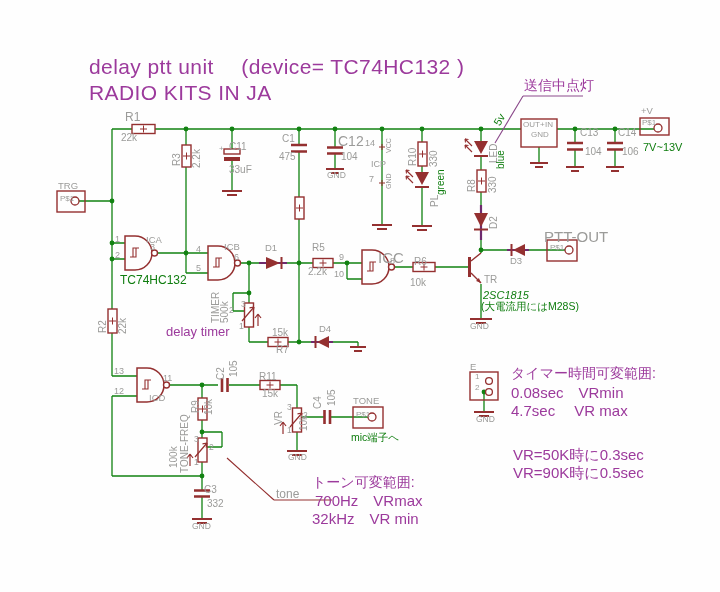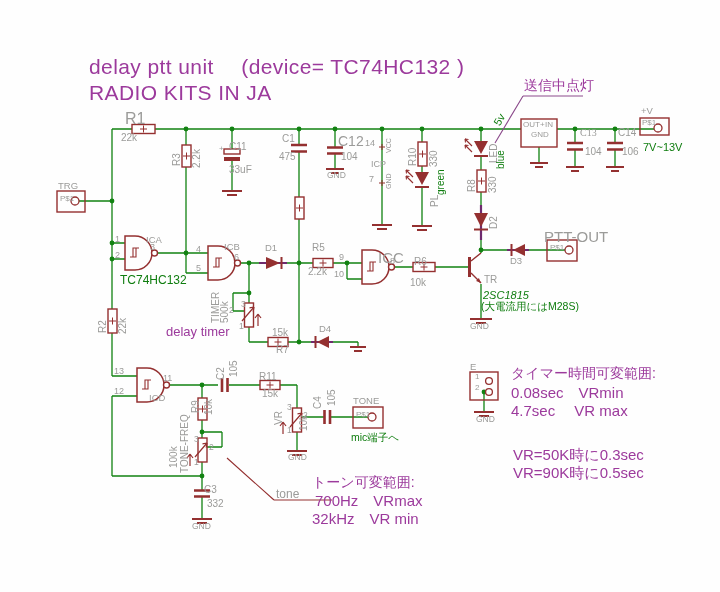--- a/index.html
+++ b/index.html
@@ -203,21 +203,21 @@
       <path d="M227,458L274,500 M274,500H332" stroke="#943030" stroke-width="1.1"></path>
     </g>
   </svg>
 
   <div class="title-line" id="title2">delay ptt unit　 (device= TC74HC132 )</div>
   <div class="title-line" id="title3">RADIO KITS IN JA</div>
 
   <div id="labels">
       <span class="lbl" style="left: 58px; top: 181px; font-size: 9.5px; color: rgb(155, 155, 153);">TRG</span>
       <span class="lbl" style="left: 60px; top: 195px; font-size: 8px; color: rgb(155, 155, 153);">P$1</span>
-      <span class="lbl" style="left: 125px; top: 111px; font-size: 16px; color: rgb(155, 155, 153);">R1</span>
+      <span class="lbl" style="left: 125px; top: 111px; font-size: 12px; color: rgb(155, 155, 153);">R1</span>
       <span class="lbl" style="left: 121px; top: 133px; font-size: 10px; color: rgb(155, 155, 153);">22k</span>
       <span class="lbl" style="left: 172px; top: 166px; font-size: 10px; color: rgb(155, 155, 153); transform: rotate(-90deg);">R3</span>
       <span class="lbl" style="left: 192px; top: 168px; font-size: 10px; color: rgb(155, 155, 153); transform: rotate(-90deg);">2.2k</span>
       <span class="lbl" style="left: 229px; top: 142px; font-size: 10px; color: rgb(155, 155, 153);">C11</span>
       <span class="lbl" style="left: 229px; top: 165px; font-size: 10px; color: rgb(155, 155, 153);">33uF</span>
       <span class="lbl" style="left: 219px; top: 145px; font-size: 8px; color: rgb(155, 155, 153);">+</span>
       <span class="lbl" style="left: 282px; top: 134px; font-size: 10px; color: rgb(155, 155, 153);">C1</span>
       <span class="lbl" style="left: 279px; top: 152px; font-size: 10px; color: rgb(155, 155, 153);">475</span>
       <span class="lbl" style="left: 338px; top: 134px; font-size: 14px; color: rgb(155, 155, 153);">C12</span>
       <span class="lbl" style="left: 341px; top: 152px; font-size: 10px; color: rgb(155, 155, 153);">104</span>
@@ -233,21 +233,21 @@
       <span class="lbl" style="left: 436px; top: 195px; font-size: 10px; color: rgb(15, 125, 15); transform: rotate(-90deg);">green</span>
       <span class="lbl" style="left: 467px; top: 192px; font-size: 10px; color: rgb(155, 155, 153); transform: rotate(-90deg);">R8</span>
       <span class="lbl" style="left: 488px; top: 193px; font-size: 10px; color: rgb(155, 155, 153); transform: rotate(-90deg);">330</span>
       <span class="lbl" style="left: 489px; top: 163px; font-size: 10px; color: rgb(155, 155, 153); transform: rotate(-90deg);">LED</span>
       <span class="lbl" style="left: 496px; top: 169px; font-size: 10px; color: rgb(15, 125, 15); transform: rotate(-90deg);">blue</span>
       <span class="lbl" style="left: 489px; top: 229px; font-size: 10px; color: rgb(155, 155, 153); transform: rotate(-90deg);">D2</span>
       <span class="lbl" style="left: 492px; top: 122px; font-size: 11px; color: rgb(15, 125, 15); transform: rotate(-60deg);">5v</span>
       <span class="lbl" style="left: 523px; top: 121px; font-size: 8px; color: rgb(155, 155, 153);">OUT+</span>
       <span class="lbl" style="left: 545px; top: 121px; font-size: 8px; color: rgb(155, 155, 153);">IN</span>
       <span class="lbl" style="left: 531px; top: 131px; font-size: 8px; color: rgb(155, 155, 153);">GND</span>
-      <span class="lbl" style="left: 580px; top: 128px; font-size: 10px; color: rgb(155, 155, 153); font-family: Liberation Serif, serif;">C13</span>
+      <span class="lbl" style="left: 580px; top: 128px; font-size: 10px; color: rgb(155, 155, 153);">C13</span>
       <span class="lbl" style="left: 585px; top: 147px; font-size: 10px; color: rgb(155, 155, 153);">104</span>
       <span class="lbl" style="left: 618px; top: 128px; font-size: 10px; color: rgb(155, 155, 153);">C14</span>
       <span class="lbl" style="left: 622px; top: 147px; font-size: 10px; color: rgb(155, 155, 153);">106</span>
       <span class="lbl" style="left: 641px; top: 106px; font-size: 9.5px; color: rgb(155, 155, 153);">+V</span>
       <span class="lbl" style="left: 642px; top: 119px; font-size: 8px; color: rgb(155, 155, 153);">P$1</span>
       <span class="lbl" style="left: 643px; top: 142px; font-size: 11px; color: rgb(15, 125, 15);">7V~13V</span>
       <span class="lbl" style="left: 146px; top: 235px; font-size: 9.5px; color: rgb(155, 155, 153);">ICA</span>
       <span class="lbl" style="left: 115px; top: 235px; font-size: 9px; color: rgb(155, 155, 153);">1</span>
       <span class="lbl" style="left: 115px; top: 251px; font-size: 9px; color: rgb(155, 155, 153);">2</span>
       <span class="lbl" style="left: 150px; top: 243px; font-size: 9px; color: rgb(155, 155, 153);">3</span>

